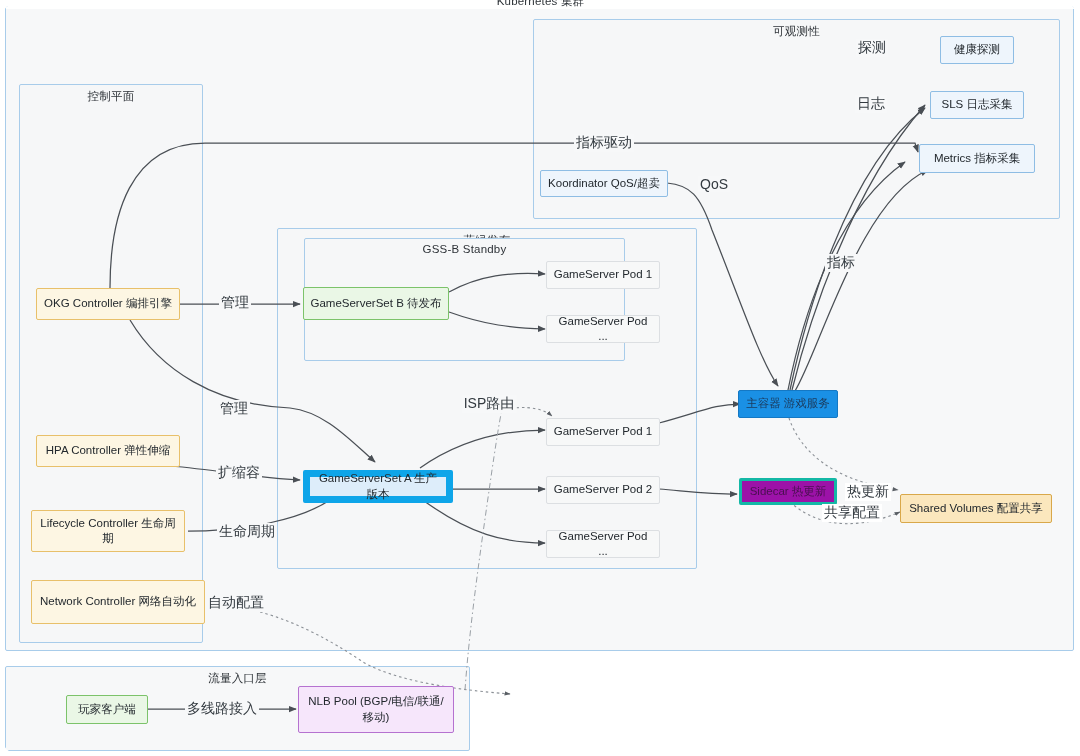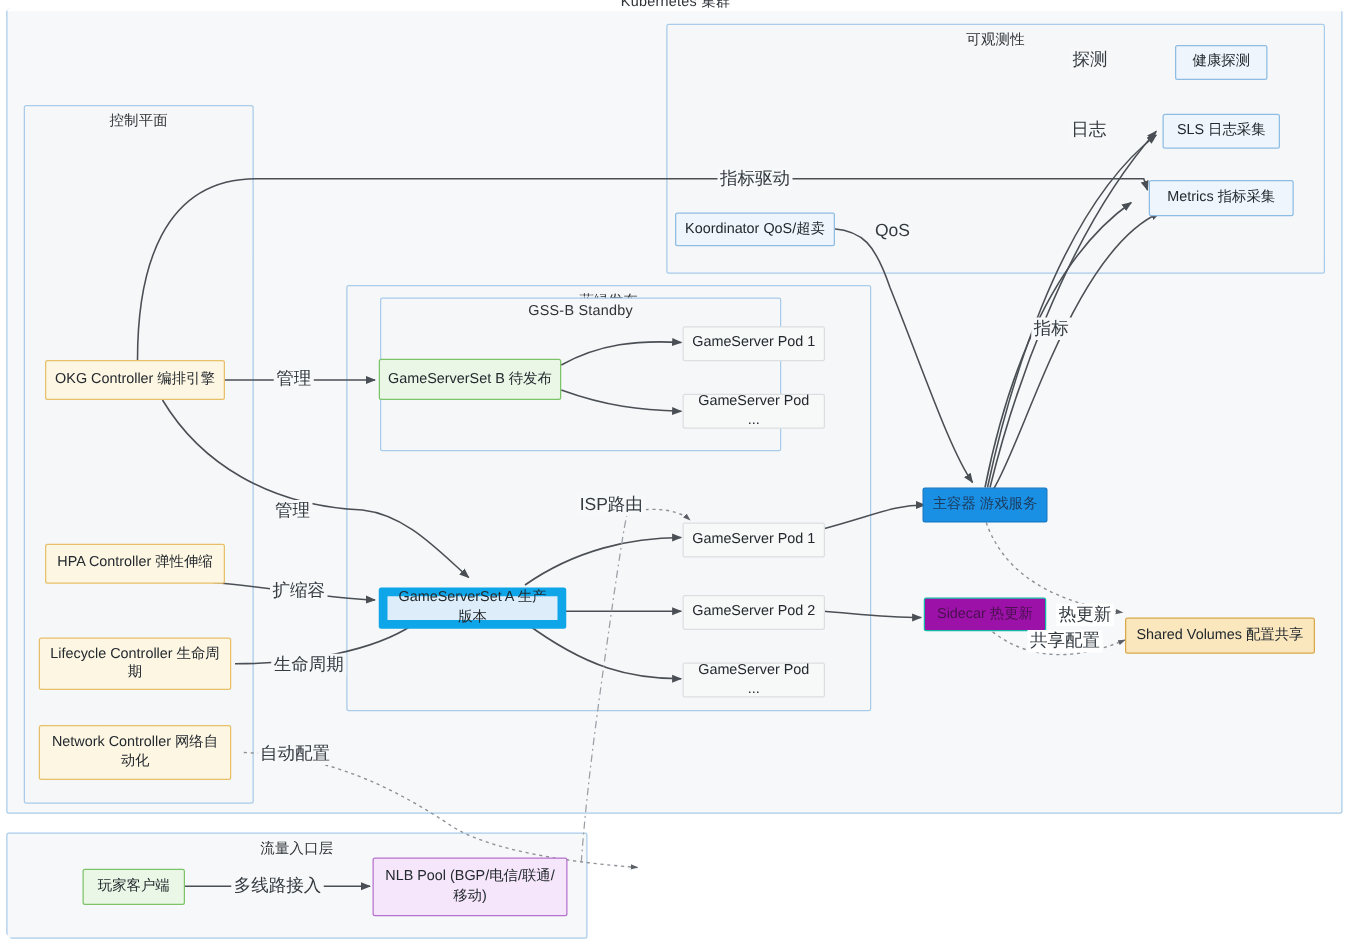--- a/index.html
+++ b/index.html
@@ -58,21 +58,21 @@
     border-radius: 2px;
     padding: 2px 6px;
     color: #23292e;
   }
   .n-amber  { background:#fdf6e3; border:1px solid #e8c06a; }
   .n-green  { background:#eaf7e6; border:1px solid #7cc36a; }
   .n-blue   { background:#ddedfa; border:7px solid #0ea5e9; }
   .n-lblue  { background:#eef5fc; border:1px solid #8ebde4; }
   .n-white  { background:#f7f8f8; border:1px solid #dcdfe2; }
   .n-solidblue { background:#1a90e5; border:1px solid #1478c4; color:#1b3a5c; }
-  .n-purple { background:#9c12a8; border:1px solid #14b8a6; color:#4a1050; }
+  .n-purple { background:#9c12a8; border:3px solid #14b8a6; color:#4a1050; }
   .n-pink   { background:#f6e6fb; border:1px solid #b572d0; }
   .n-amber2 { background:#fbe7bd; border:1px solid #d9a84a; }
 
   
   .elabel {
     position: absolute;
     font-size: 14px;
     color: #333a40;
     background: #f7f8f9;
     padding: 0 2px;
@@ -167,21 +167,21 @@
 
   <div class="node n-amber" style="left:36px; top:288px; width:144px; height:32px;">
     <span>OKG Controller 编排引擎</span>
   </div>
   <div class="node n-amber" style="left:36px; top:435px; width:144px; height:32px;">
     <span>HPA Controller 弹性伸缩</span>
   </div>
   <div class="node n-amber" style="left:31px; top:510px; width:154px; height:42px;">
     <span>Lifecycle Controller 生命周期</span>
   </div>
-  <div class="node n-amber" style="left:31px; top:580px; width:154px; height:44px;">
+  <div class="node n-amber" style="left:31px; top:580px; width:174px; height:44px;">
     <span>Network Controller 网络自动化</span>
   </div>
 
   <div class="node n-green" style="left:303px; top:287px; width:146px; height:33px;">
     <span>GameServerSet B 待发布</span>
   </div>
   <div class="node n-white" style="left:546px; top:261px; width:114px; height:28px;">
     <span>GameServer Pod 1</span>
   </div>
   <div class="node n-white" style="left:546px; top:315px; width:114px; height:28px;">

